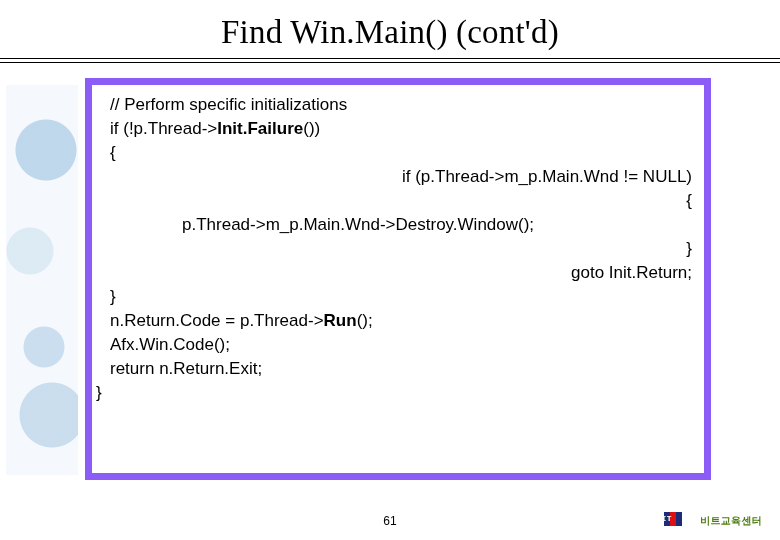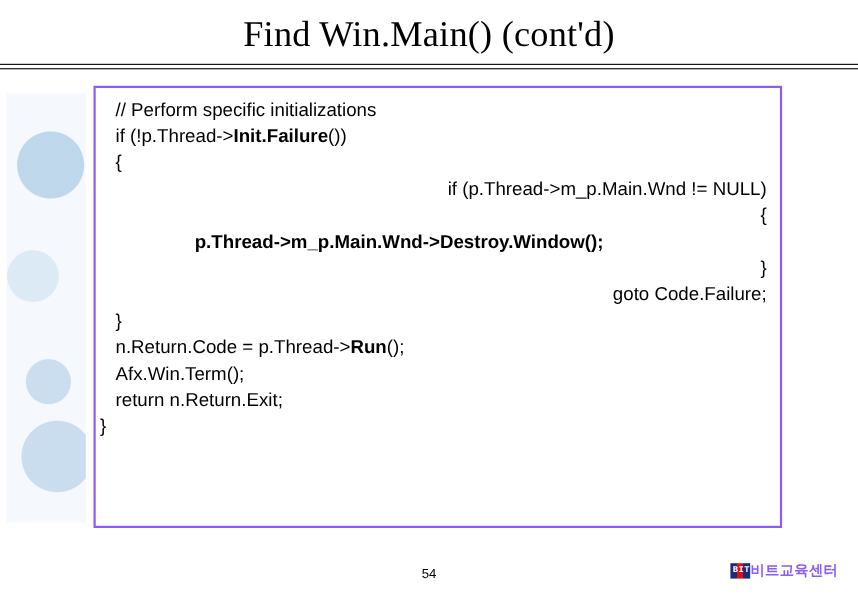--- a/index.html
+++ b/index.html
@@ -66,31 +66,31 @@
     width: 100%;
     height: 1px;
     background: #000;
   }
   .code-box {
     position: absolute;
     left: 85px;
     top: 78px;
     width: 626px;
     height: 402px;
-    border: 2px solid #8b5cf6;
+    border: 7px solid #8b5cf6;
     box-sizing: border-box;
     background: transparent;
     padding: 8px 12px 6px 18px;
     font-family: Arial, Helvetica, sans-serif;
     font-size: 17px;
     line-height: 24px;
     color: #000;
   }
   .code-box .ind1 { padding-left: 32px; text-align: right; }
-  .code-box .ind2 { padding-left: 72px; font-weight: bold; }
+  .code-box .ind2 { padding-left: 72px; }
   .code-line { white-space: pre; }
   .bold { font-weight: 700; }
   .page-num {
     position: absolute;
     left: 0;
     bottom: 12px;
     width: 780px;
     text-align: center;
     font-family: Arial, Helvetica, sans-serif;
     font-size: 12px;
@@ -102,40 +102,40 @@
     bottom: 14px;
     width: 18px;
     height: 14px;
     background: linear-gradient(90deg, #1b2c7a 0 33%, #d11 33% 66%, #1b2c7a 66% 100%);
     display: flex;
     align-items: center;
     justify-content: center;
   }
   .footer-logo-text {
     position: absolute;
-    right: 98px;
+    right: 108px;
     bottom: 14px;
     width: 18px;
     height: 14px;
     color: #fff;
     font-family: Liberation Mono, monospace;
     font-size: 8px;
     font-weight: 700;
     letter-spacing: 0.5px;
     text-align: right;
     line-height: 14px;
   }
   .footer-label {
     position: absolute;
     right: 18px;
     bottom: 12px;
     font-family: "Malgun Gothic", "Apple SD Gothic Neo", sans-serif;
-    font-size: 13px;
+    font-size: 10px;
     font-weight: 700;
-    color: #8b5cf6;
+    color: #4d7c0f;
     letter-spacing: 0.3px;
   }
 </style>
 </head>
 <body>
 
 <div class="slide">
 
   <div class="bg-left"></div>
 
@@ -147,27 +147,27 @@
   </div>
 
   <div class="code-box">
     <div class="code-line">// Perform specific initializations</div>
     <div class="code-line"><span>if (!p.Thread-&gt;</span><span class="bold">Init.Failure</span><span>())</span></div>
     <div class="code-line">{</div>
     <div class="code-line ind1">if (p.Thread-&gt;m_p.Main.Wnd != NULL)</div>
     <div class="code-line ind1">{</div>
     <div class="code-line ind2">p.Thread-&gt;m_p.Main.Wnd-&gt;Destroy.Window();</div>
     <div class="code-line ind1">}</div>
-    <div class="code-line ind1">goto Code.Failure;</div>
+    <div class="code-line ind1">goto Init.Return;</div>
     <div class="code-line">}</div>
     <div class="code-line"><span>n.Return.Code = p.Thread-&gt;</span><span class="bold">Run</span><span>();</span></div>
-    <div class="code-line">Afx.Win.Term();</div>
+    <div class="code-line">Afx.Win.Code();</div>
     <div class="code-line">return n.Return.Exit;</div>
     <div class="code-line" style="margin-left:-14px;">}</div>
   </div>
 
-  <div class="page-num">54</div>
+  <div class="page-num">61</div>
 
   <div class="footer-logo"></div>
   <div class="footer-logo-text">BIT</div>
   <div class="footer-label">비트교육센터</div>
 
 </div>
 
 </body></html>

